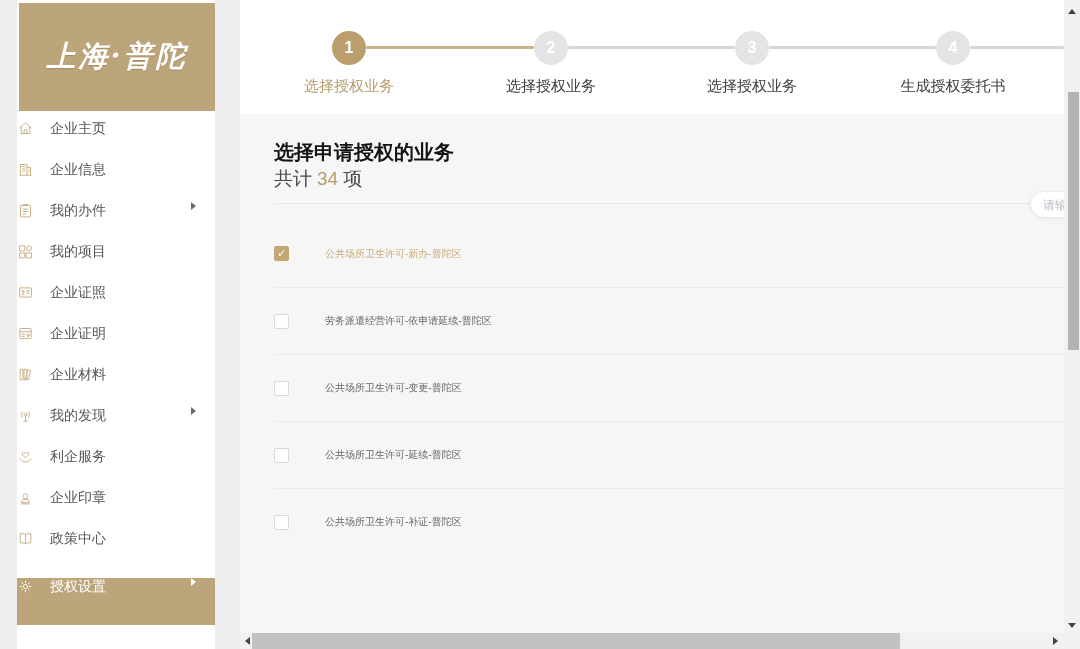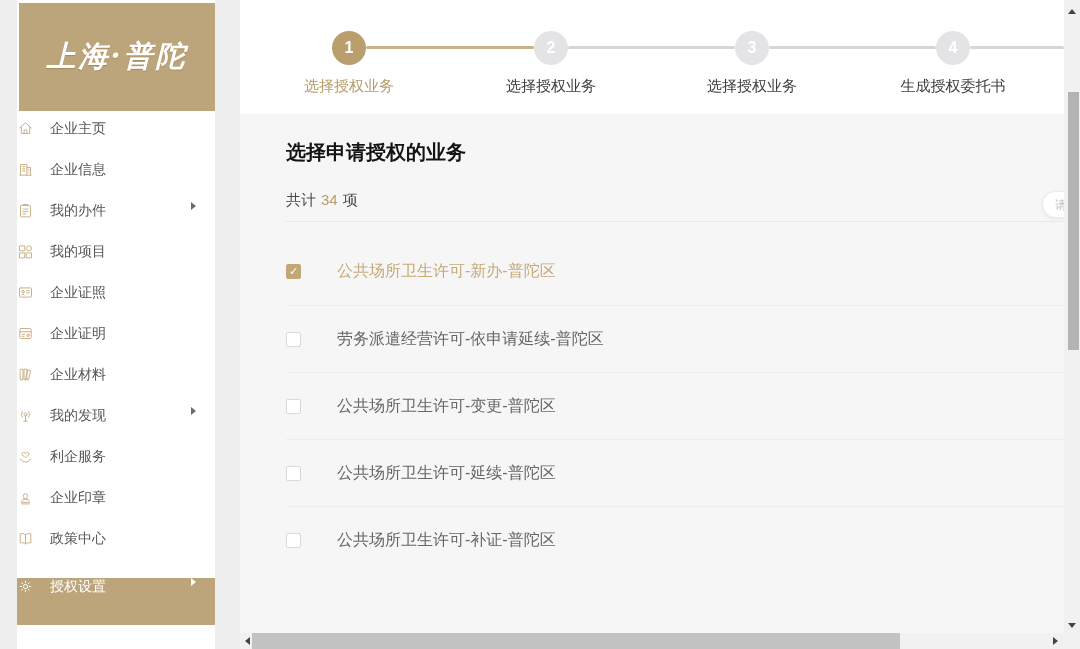--- a/index.html
+++ b/index.html
@@ -61,23 +61,23 @@
   .step-circle{
     width:34px; height:34px; border-radius:50%; margin:0 auto;
     display:flex; align-items:center; justify-content:center;
     color:#fff; font-size:16px; font-weight:bold;
   }
   .step.active .step-circle{ background:#bb9e6d; }
   .step.pending .step-circle{ background:var(--pending); }
   .step-label{ margin-top:12px; font-size:15px; color:#3e3e3e; }
   .step.active .step-label{ color:var(--gold-text); }
 
-  .content{ position:absolute; top:114px; left:16px; width:824px; height:519px; padding-left:30px; }
+  .content{ position:absolute; top:114px; left:4px; width:824px; height:519px; padding-left:30px; }
   .title{ padding-top:25px; font-size:20px; font-weight:bold; color:#141414; }
-  .count-row{ margin-top:25px; font-size:15px; color:#4a4a4a; }
+  .count-row{ font-size:19px; color:#4a4a4a; }
   .count-value{ color:var(--gold-text); margin:0 5px; }
   .search{
     position:absolute; top:77px; left:786px;
     width:122px; height:27px;
     border:1px solid #ebebeb; border-radius:14px;
     background:#fff; box-shadow:0 1px 4px rgba(0,0,0,.06);
     padding:0 12px; font-size:12px; color:#555; outline:none;
   }
   .search::placeholder{ color:#b9bdc6; }
   .divider{ margin-top:11px; margin-right:0; height:1px; background:#e9e9ea; }
@@ -87,21 +87,21 @@
   .row + .row{ border-top:1px solid #ececed; }
   .checkbox{
     width:15px; height:15px; border-radius:2px; flex:0 0 15px;
     background:#fff; border:1px solid #d9d9d9; position:relative; cursor:pointer;
   }
   .checkbox.checked{ background:#c3a876; border-color:#c3a876; }
   .checkbox.checked::after{
     content:"✓"; position:absolute; left:0; top:0; width:13px; height:13px;
     color:#fff; font-size:11px; line-height:13px; text-align:center; font-weight:bold;
   }
-  .row-label{ margin-left:36px; font-size:16px; color:#666; }
+  .row-label{ margin-left:36px; font-size:10px; color:#666; }
   .row.checked .row-label{ color:#c6aa78; }
 
   
   .hscroll{ position:absolute; left:0; bottom:0; width:824px; height:16px; background:#f1f1f1; }
   .h-thumb{ position:absolute; left:12px; top:0; width:648px; height:16px; background:#c2c2c2; }
   .h-arrow{ position:absolute; top:4px; width:0; height:0;
     border-top:4px solid transparent; border-bottom:4px solid transparent; }
   .h-arrow.left{ left:5px; border-right:5px solid #444; }
   .h-arrow.right{ right:6px; border-left:5px solid #444; }
 

